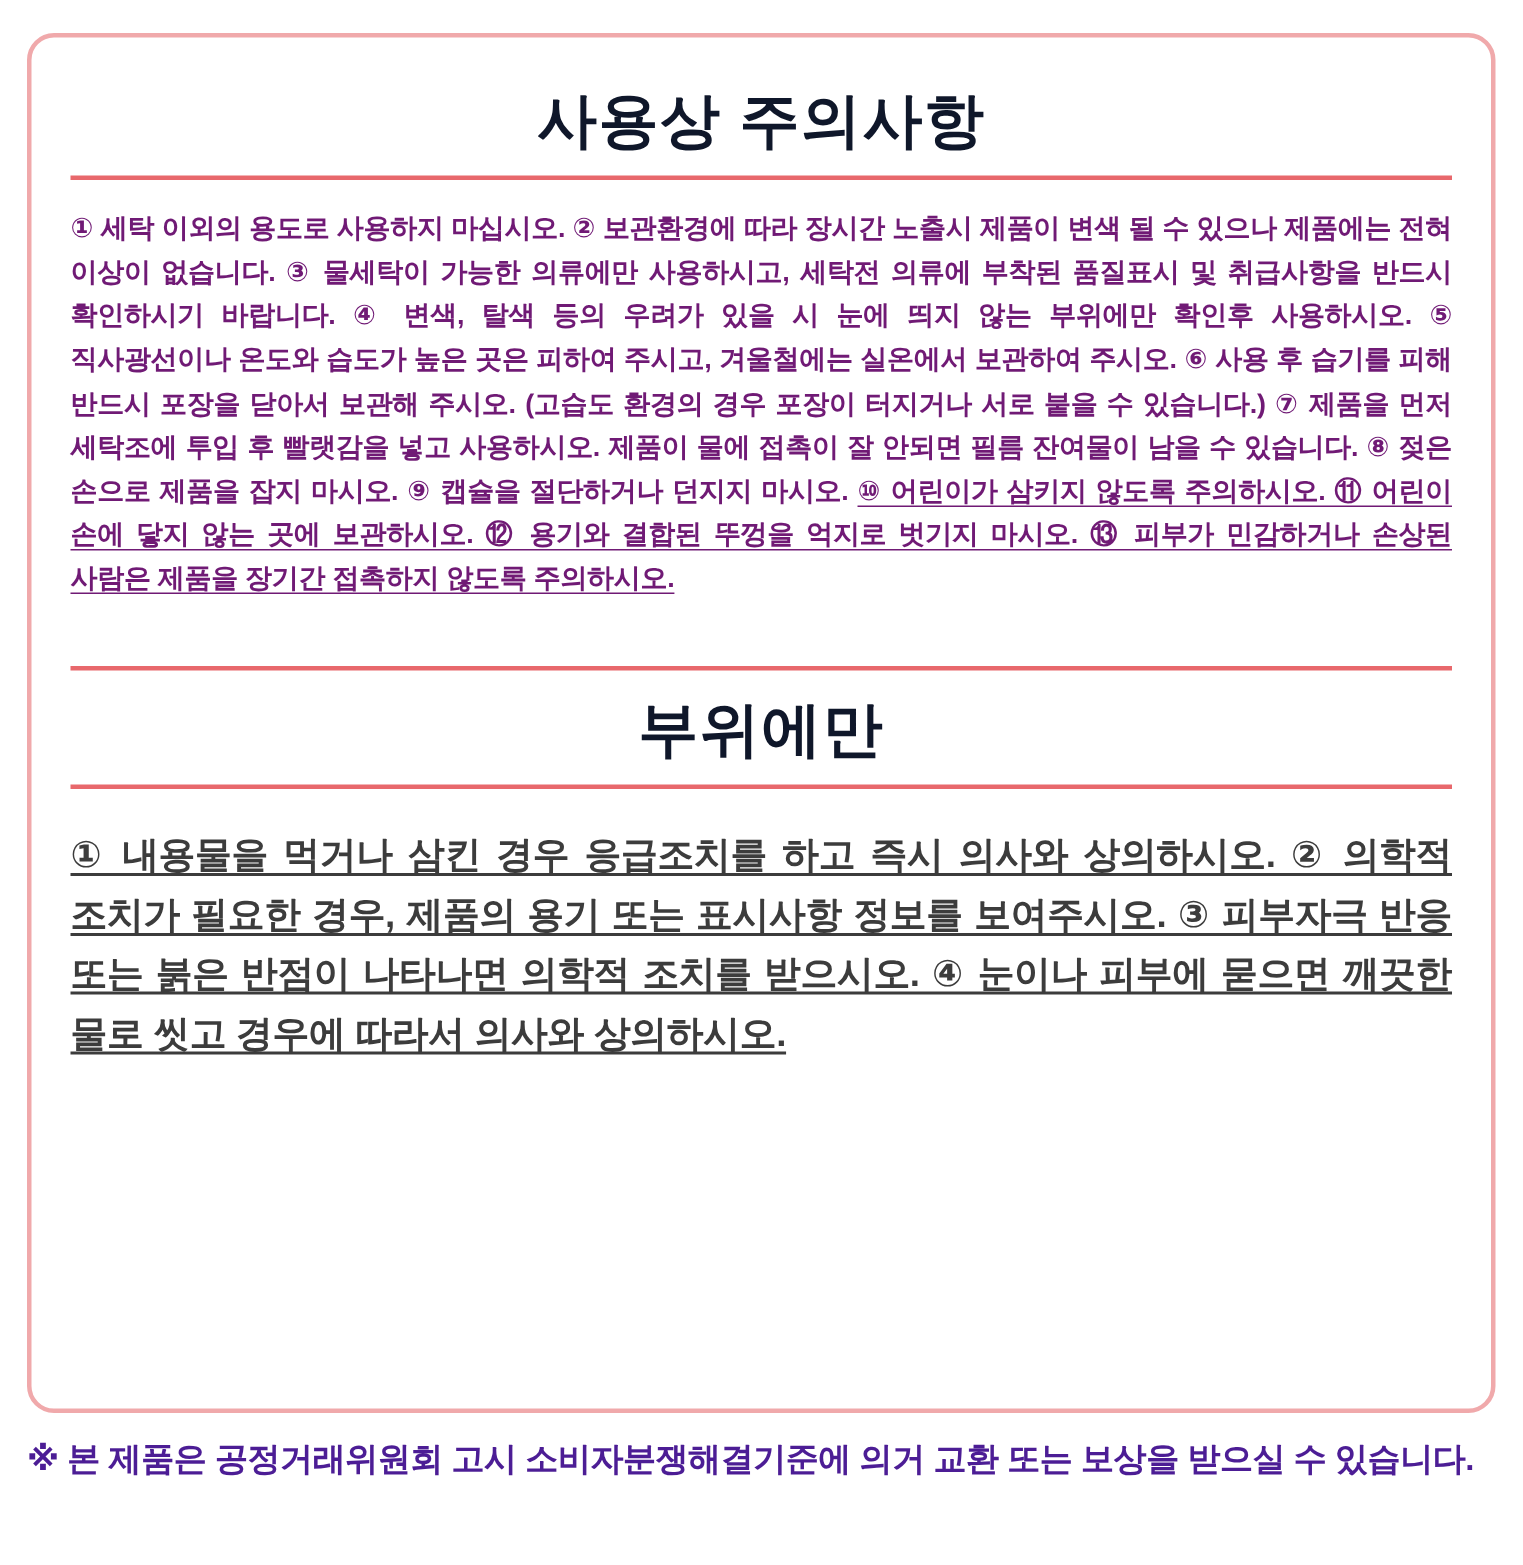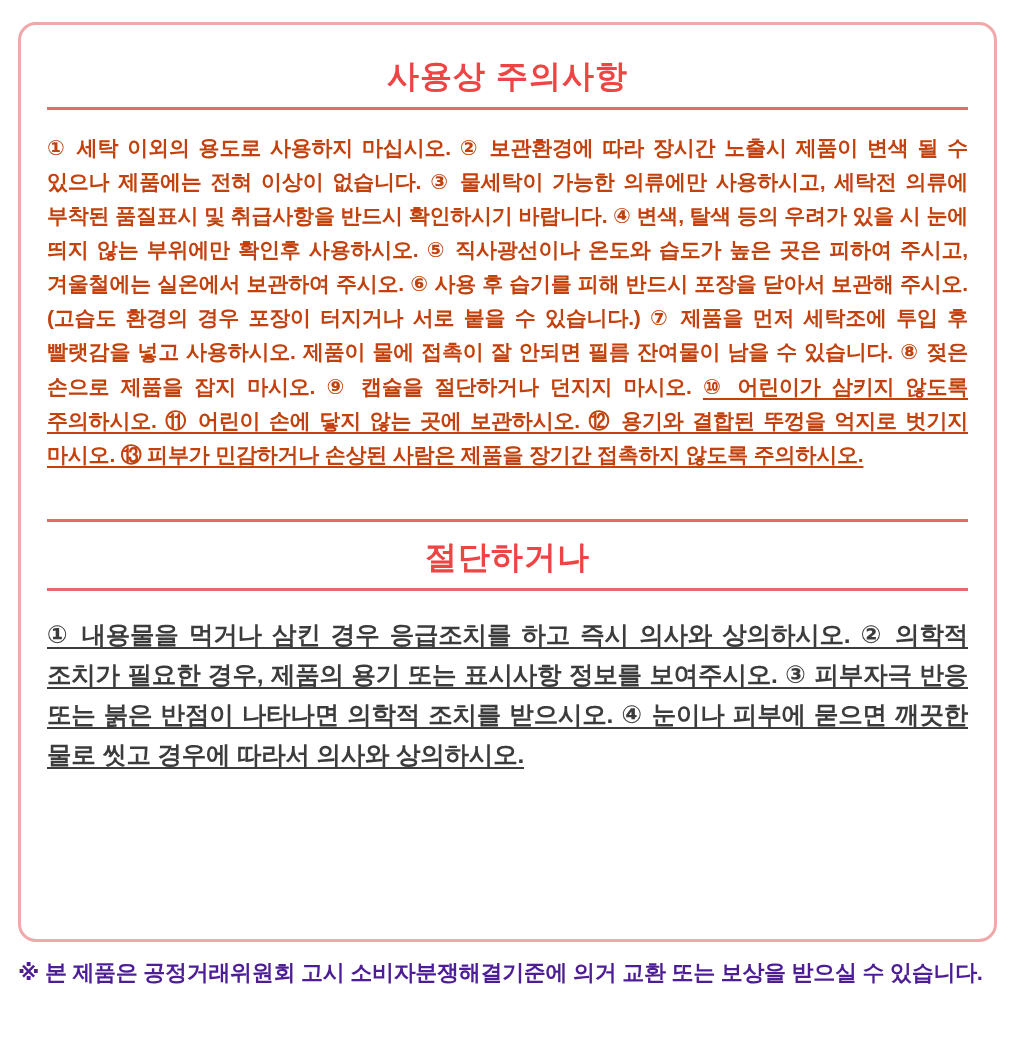--- a/index.html
+++ b/index.html
@@ -26,46 +26,46 @@
   .card {
     box-sizing: border-box;
     border: 3px solid #f0a9ab;
     border-radius: 18px;
     padding: 18px 26px 26px 26px;
     height: 920px;
   }
 
   .section-title {
     text-align: center;
-    font-size: 32px;
+    font-size: 40px;
     font-weight: bold;
-    color: #ef4444;
+    color: #0f172a;
     letter-spacing: 1px;
     line-height: 1.2;
     margin: 14px 0 12px 0;
   }
 
   .rule {
     border: 0;
     border-top: 3px solid #e8686c;
     margin: 0 0 16px 0;
   }
 
   .rule-top {
     margin-top: 4px;
   }
 
   .divider-gap {
     height: 26px;
   }
 
   .body-text {
-    font-size: 21px;
+    font-size: 18px;
     line-height: 1.62;
-    color: #c2410c;
+    color: #701a75;
     text-align: justify;
     text-justify: inter-character;
     word-break: keep-all;
     font-weight: 600;
     letter-spacing: -0.2px;
   }
 
   .body-text .u {
     text-decoration: underline;
     text-underline-offset: 4px;
@@ -106,21 +106,21 @@
 
     <p class="body-text">
       <span>① 세탁 이외의 용도로 사용하지 마십시오. ② 보관환경에 따라 장시간 노출시 제품이 변색 될 수 있으나 제품에는 전혀 이상이 없습니다. ③ 물세탁이 가능한 의류에만 사용하시고, 세탁전 의류에 부착된 품질표시 및 취급사항을 반드시 확인하시기 바랍니다. ④ 변색, 탈색 등의 우려가 있을 시 눈에 띄지 않는 부위에만 확인후 사용하시오. ⑤ 직사광선이나 온도와 습도가 높은 곳은 피하여 주시고, 겨울철에는 실온에서 보관하여 주시오. ⑥ 사용 후 습기를 피해 반드시 포장을 닫아서 보관해 주시오. (고습도 환경의 경우 포장이 터지거나 서로 붙을 수 있습니다.) ⑦ 제품을 먼저 세탁조에 투입 후 빨랫감을 넣고 사용하시오. 제품이 물에 접촉이 잘 안되면 필름 잔여물이 남을 수 있습니다. ⑧ 젖은 손으로 제품을 잡지 마시오. ⑨ 캡슐을 절단하거나 던지지 마시오.</span>
       <span class="u">⑩ 어린이가 삼키지 않도록 주의하시오. ⑪ 어린이 손에 닿지 않는 곳에 보관하시오. ⑫ 용기와 결합된 뚜껑을 억지로 벗기지 마시오. ⑬ 피부가 민감하거나 손상된 사람은 제품을 장기간 접촉하지 않도록 주의하시오.</span>
     </p>
 
     <div class="divider-gap"></div>
 
     <hr class="rule">
 
-    <h1 class="section-title">절단하거나</h1>
+    <h1 class="section-title">부위에만</h1>
 
     <hr class="rule">
 
     <p class="emergency-text">① 내용물을 먹거나 삼킨 경우 응급조치를 하고 즉시 의사와 상의하시오. ② 의학적 조치가 필요한 경우, 제품의 용기 또는 표시사항 정보를 보여주시오. ③ 피부자극 반응 또는 붉은 반점이 나타나면 의학적 조치를 받으시오. ④ 눈이나 피부에 묻으면 깨끗한 물로 씻고 경우에 따라서 의사와 상의하시오.</p>
 
   </div>
 
   <div class="footnote">※ 본 제품은 공정거래위원회 고시 소비자분쟁해결기준에 의거 교환 또는 보상을 받으실 수 있습니다.</div>
 
 </div>

